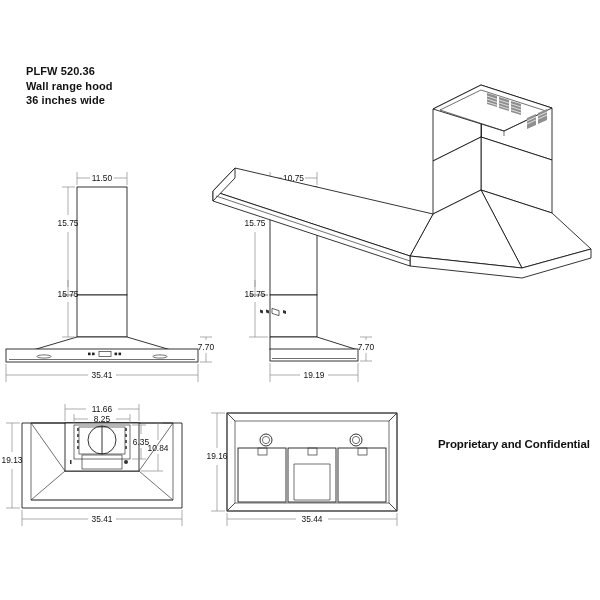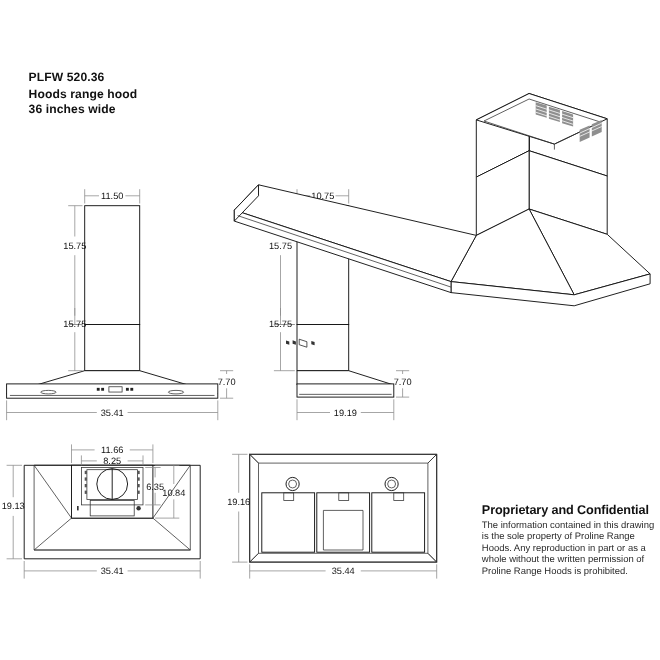--- a/index.html
+++ b/index.html
@@ -2,46 +2,45 @@
 <html><head>
 <meta charset="utf-8">
 <style>
   html,body{margin:0;padding:0;background:#fff;}
   body{width:600px;height:600px;position:relative;overflow:hidden;
        font-family:"Liberation Sans", sans-serif;color:#111;}
   .abs{position:absolute;}
   
   #title-block{left:26px;top:64px;font-size:11px;font-weight:bold;line-height:14.5px;letter-spacing:.1px;}
   
-  #note{left:438px;top:458px;width:158px;}
+  #note{left:438px;top:438px;width:158px;}
   #note-head{font-size:11.5px;font-weight:bold;letter-spacing:-.1px;margin-bottom:2px;}
   #note-body{font-size:8.6px;line-height:10.4px;color:#2a2a2a;}
   
   svg{display:block;position:absolute;left:0;top:0;}
   .ln{stroke:#111;stroke-width:.85;fill:none;}
   .ln-thin{stroke:#333;stroke-width:.7;fill:none;}
   .dim{stroke:#8b8b8b;stroke-width:.7;fill:none;}
   .ext{stroke:#8b8b8b;stroke-width:.7;fill:none;}
   .fillw{fill:#ffffff;}
   .dimtext{font-family:"Liberation Sans", sans-serif;font-size:8.4px;fill:#111;}
   .dimtext.ctr{text-anchor:middle;}
   .grille{fill:#8f8f8f;}
 </style>
 </head>
 <body>
 
 <div class="abs" id="title-block">
   <div>PLFW 520.36</div>
-  <div>Hoods range hood</div>
+  <div>Wall range hood</div>
   <div>36 inches wide</div>
 </div>
 
 <div class="abs" id="note">
   <div id="note-head">Proprietary and Confidential</div>
-  <div id="note-body">The information contained in this drawing is the sole property of Proline Range Hoods. Any reproduction in part or as a whole without the written permission of Proline Range Hoods is prohibited.</div>
 </div>
 
 <svg width="600" height="600" viewBox="0 0 600 600">
   <defs>
     <pattern id="mesh" width="3" height="3" patternUnits="userSpaceOnUse">
       <rect width="3" height="3" fill="#8a8a8a"></rect>
       <rect width="1.5" height="1.5" fill="#4c4c4c"></rect>
       <rect x="1.5" y="1.5" width="1.5" height="1.5" fill="#4c4c4c"></rect>
     </pattern>
   </defs>

